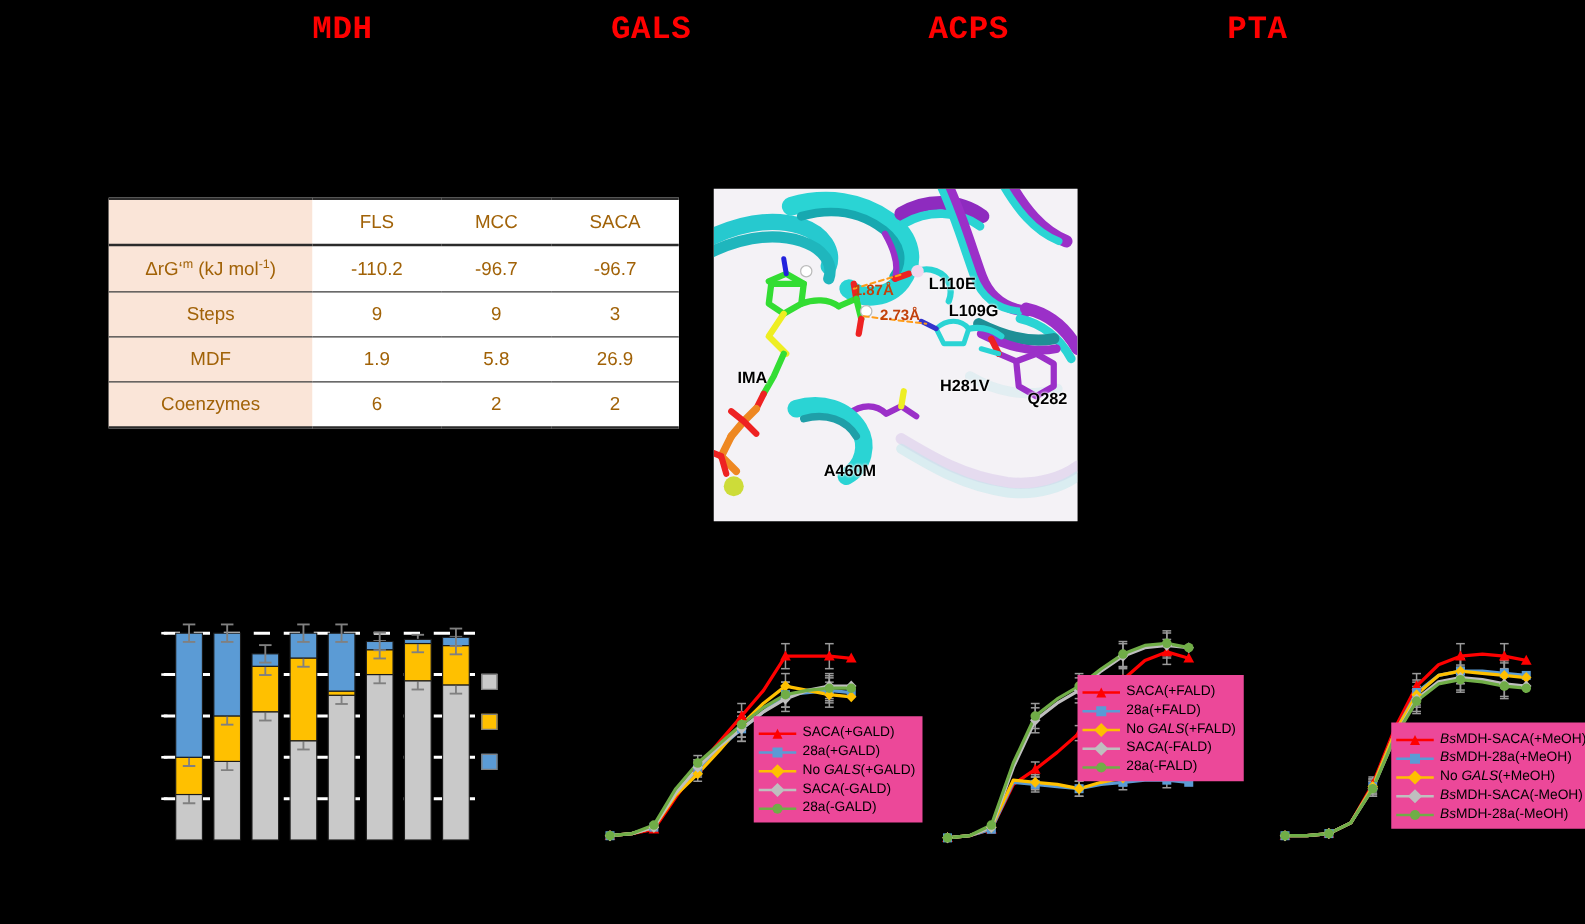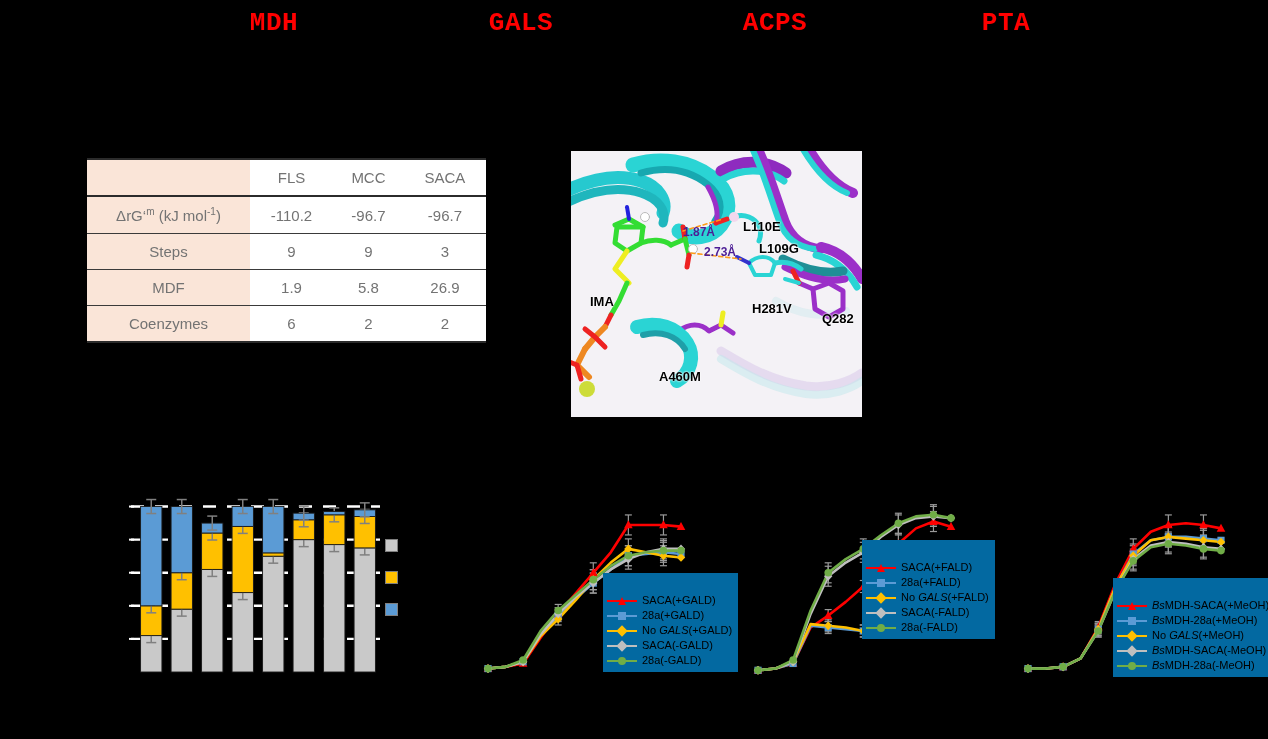--- a/index.html
+++ b/index.html
@@ -14,23 +14,23 @@
   .enz-label{
     position:absolute;top:8px;
     font-size:26px;font-weight:bold;color:#ff0000;
     letter-spacing:.5px;white-space:nowrap;
     transform:translateX(-50%);
     font-family:Liberation Mono, monospace;
   }
 
   
   #pathway-table{
-    position:absolute;left:87px;top:158px;width:399px;
+    position:absolute;left:87px;top:158px;width:456px;
     border-collapse:collapse;background:#fff;
-    font-size:15px;color:#737373;
+    font-size:15px;color:#a16207;
   }
   #pathway-table td,#pathway-table th{
     border-top:1.5px solid #3a3a3a;
     border-bottom:1.5px solid #3a3a3a;
     padding:9px 4px;text-align:center;font-weight:normal;
     background:#fff;
   }
   #pathway-table tr td:first-child,
   #pathway-table tr th:first-child{
     background:#fae5d8;width:155px;
@@ -44,32 +44,32 @@
   #protein-panel{
     position:absolute;left:571px;top:151px;width:291px;height:266px;
     overflow:hidden;background:#f4f2f6;
   }
   #protein-panel svg{display:block;}
   .plabel{
     position:absolute;color:#000;font-weight:bold;font-size:13px;
     white-space:nowrap;text-shadow:0 0 2px #fff,0 0 2px #fff;margin-top:24px;
   }
   .dlabel{
-    position:absolute;color:#4c1d95;font-weight:bold;font-size:12px;
+    position:absolute;color:#c2410c;font-weight:bold;font-size:12px;
     white-space:nowrap;
   }
 
   
   .chart{position:absolute;}
   .chart svg{display:block;overflow:visible;}
 
   
   .legend{
-    position:absolute;background:#0369a1;color:#000;
-    padding:20px 6px 4px 4px;font-size:11px;line-height:1.32;
+    position:absolute;background:#ec4899;color:#000;
+    padding:6px 6px 4px 4px;font-size:11px;line-height:1.32;
     white-space:nowrap;
   }
   .legend .row{display:flex;align-items:center;height:15px;}
   .legend .sw{width:30px;height:11px;margin-right:5px;flex:0 0 30px;position:relative;}
   .legend .sw .ln{position:absolute;left:0;top:4.5px;width:30px;height:2.6px;}
   .legend .sw .mk{position:absolute;left:11px;top:2px;width:8px;height:8px;}
   .legend i{font-style:italic;}
 
   
   #bar-legend{position:absolute;left:385px;top:539px;}

